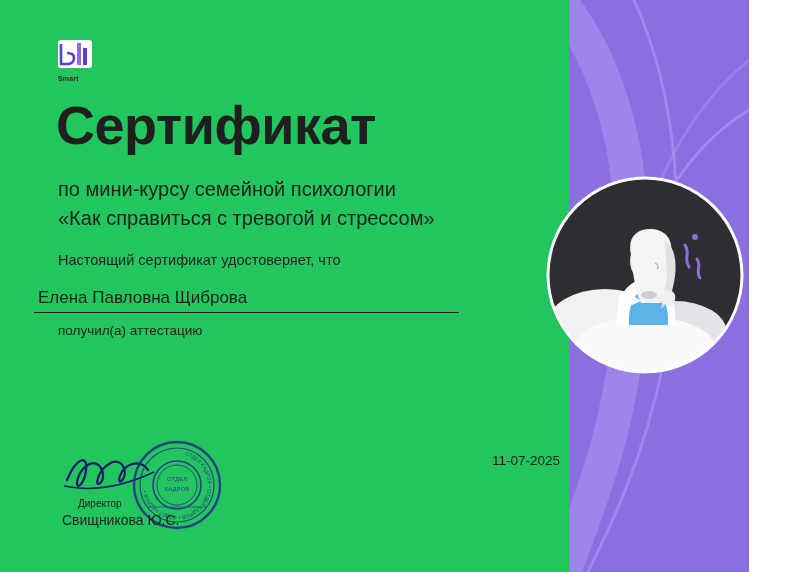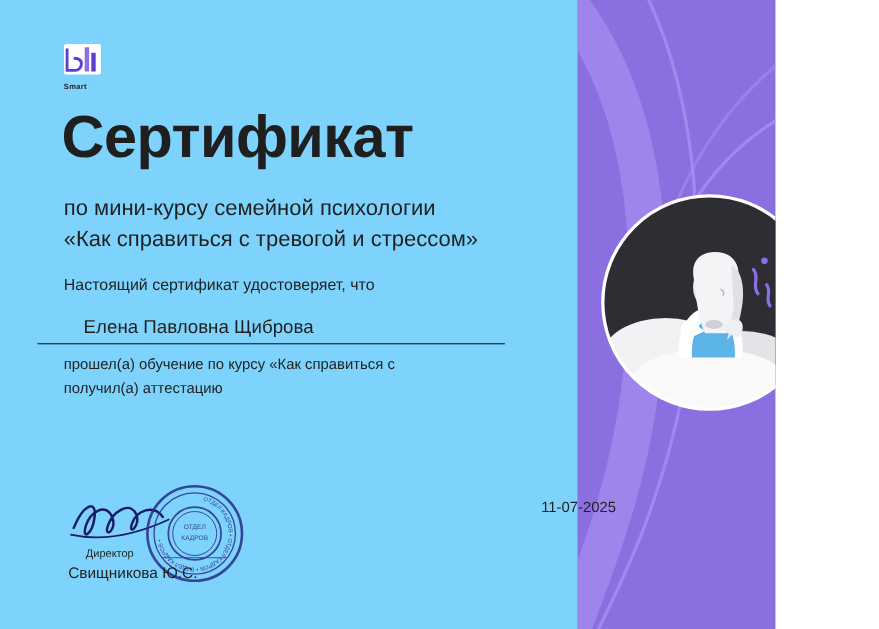--- a/index.html
+++ b/index.html
@@ -7,22 +7,23 @@
     padding: 0;
     background: #ffffff;
   }
   body {
     font-family: "Liberation Sans", sans-serif;
   }
   #certificate {
     position: relative;
     width: 705px;
     height: 572px;
-    background: #7dd3fc;
+    background: #22c55e;
     overflow: hidden;
+    padding-left: 44px;
   }
 
   
   .purple-panel {
     position: absolute;
     top: 0;
     right: 0;
     width: 180px;
     height: 572px;
     background: #8b6ee0;
@@ -87,21 +88,20 @@
     position: absolute;
     left: 34px;
     top: 288px;
     width: 425px;
   }
   .recipient-name {
     font-size: 17px;
     color: #1f1f1f;
     padding-left: 4px;
     padding-bottom: 4px;
-    margin-left: 38px;
   }
   .recipient-rule {
     border-bottom: 1.5px solid #1f1f1f;
     width: 425px;
   }
   .body-text {
     position: absolute;
     left: 58px;
     top: 320px;
     font-size: 13.5px;
@@ -185,21 +185,20 @@
   </div>
 
   <div class="attest-line">Настоящий сертификат удостоверяет, что</div>
 
   <div class="recipient">
     <div class="recipient-name">Елена Павловна Щиброва</div>
     <div class="recipient-rule"></div>
   </div>
 
   <div class="body-text">
-    <div>прошел(а) обучение по курсу «Как справиться с</div>
     <div>получил(а) аттестацию</div>
   </div>
 
   <div class="date">11-07-2025</div>
 
   <div class="sign-block">
     <svg width="260" height="90" viewBox="0 0 260 90">
 
       <path d="M5,40 C14,18 26,14 24,30 C22,46 12,52 16,38 C20,26 34,16 40,30 C45,42 32,50 36,38 C40,26 56,14 62,28 C66,38 54,48 58,36 C62,24 78,18 86,30" stroke="#1a1a6b" stroke-width="2.2" fill="none" stroke-linecap="round"></path>
       <path d="M2,46 C30,52 62,46 92,32" stroke="#1a1a6b" stroke-width="1.6" fill="none"></path>

